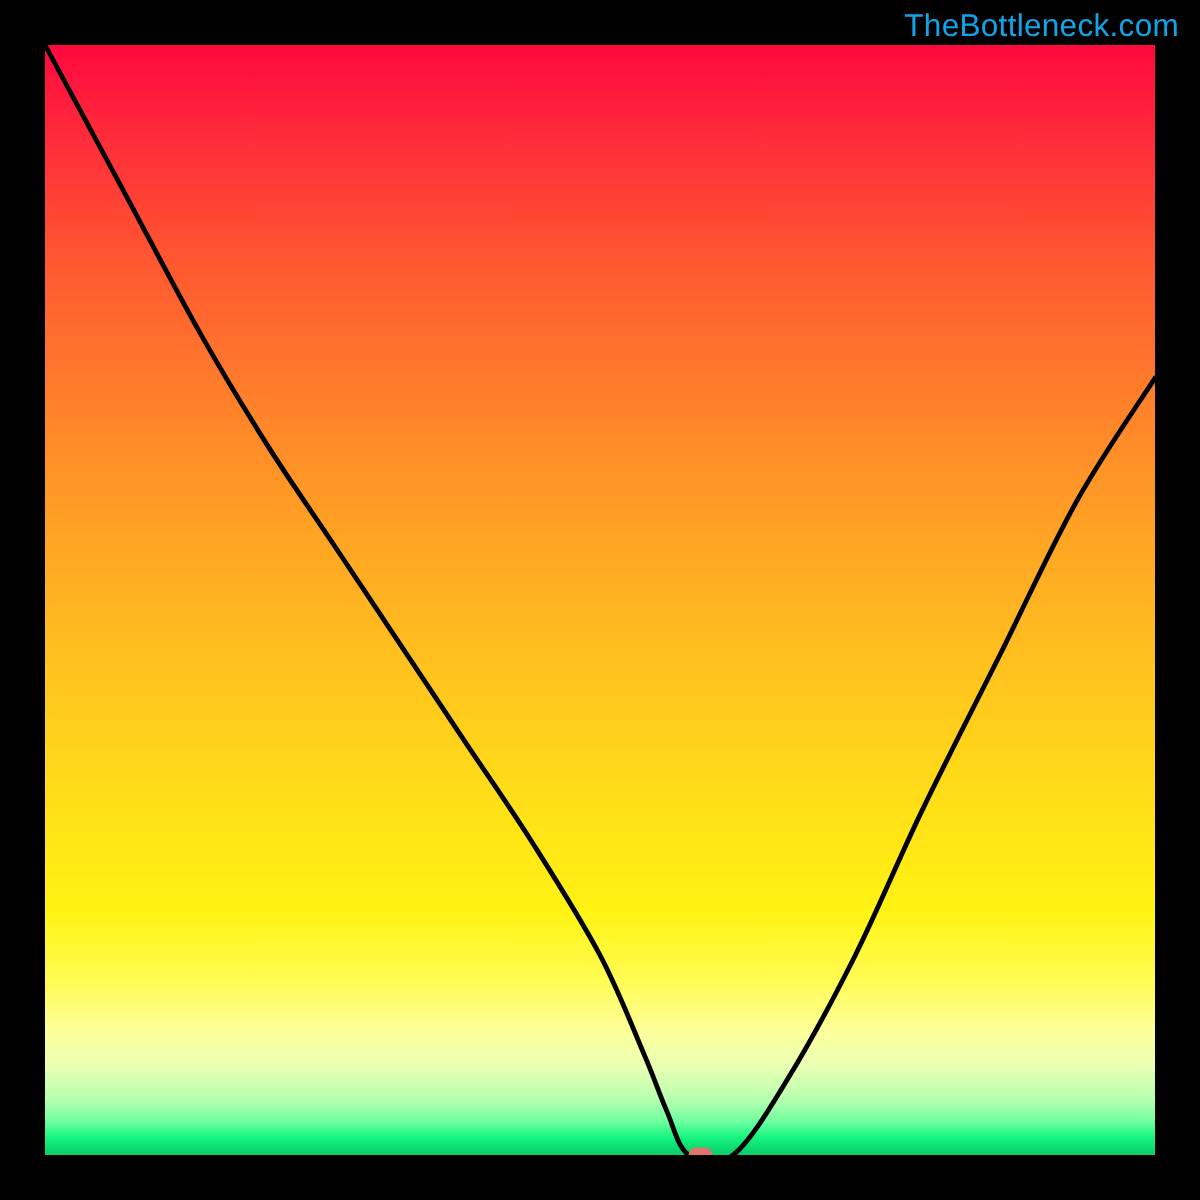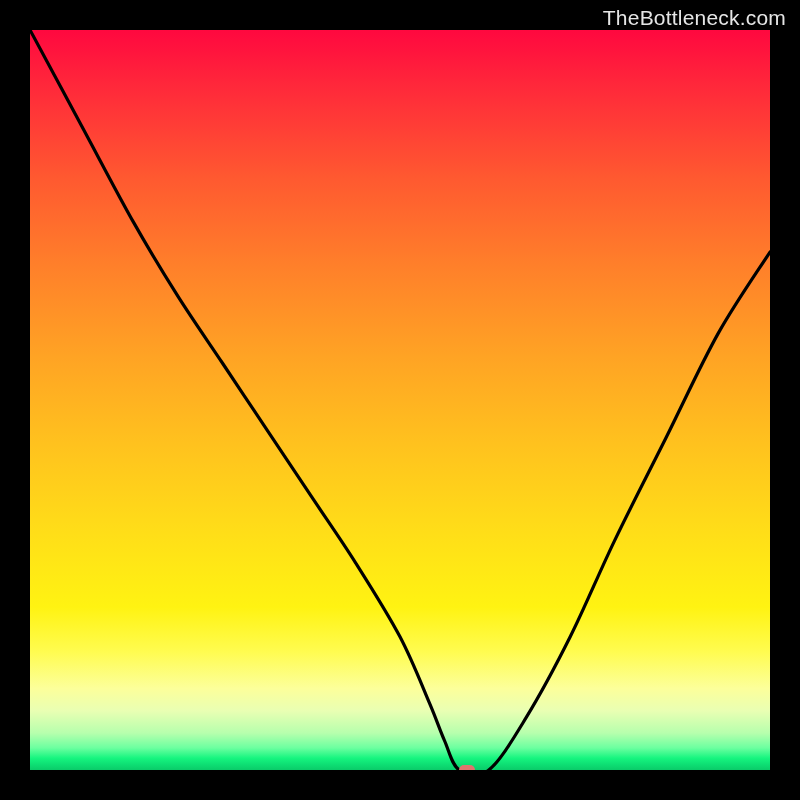--- a/index.html
+++ b/index.html
@@ -58,21 +58,21 @@
     width: 16px;
     height: 10px;
     border-radius: 5px;
     transform: translate(-50%, -50%);
     background: #e0746e;
   }
   .watermark {
     position: absolute;
     top: 6px;
     right: 14px;
-    color: #e5e5e5;
+    color: #0ea5e9;
     font-family: Arial, Helvetica, sans-serif;
     font-size: 21px;
     letter-spacing: 0.2px;
     user-select: none;
   }
 </style>
 </head>
 <body>
 
 <div class="frame">

